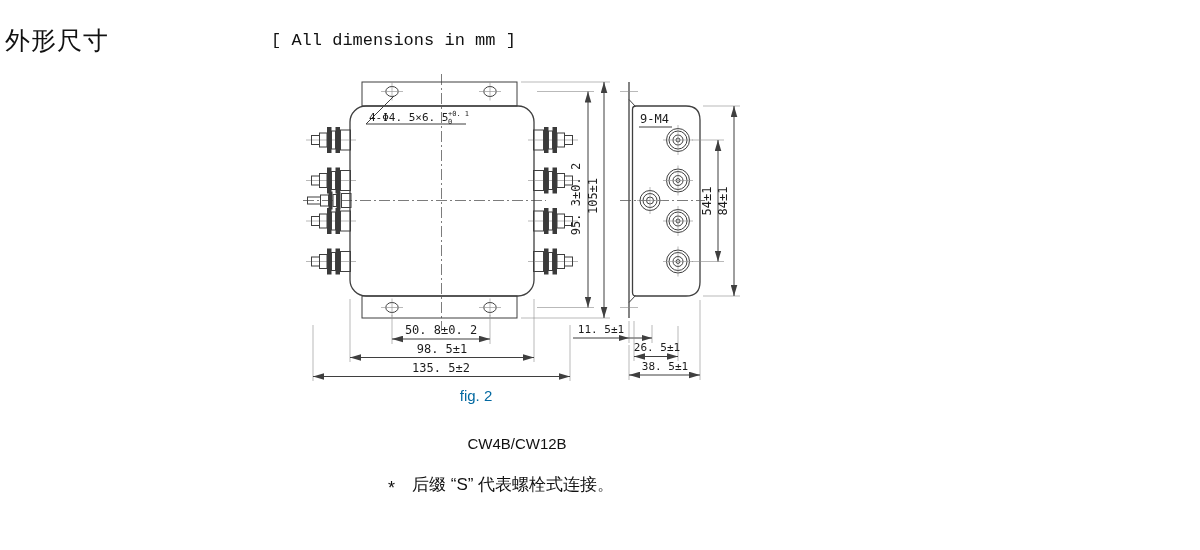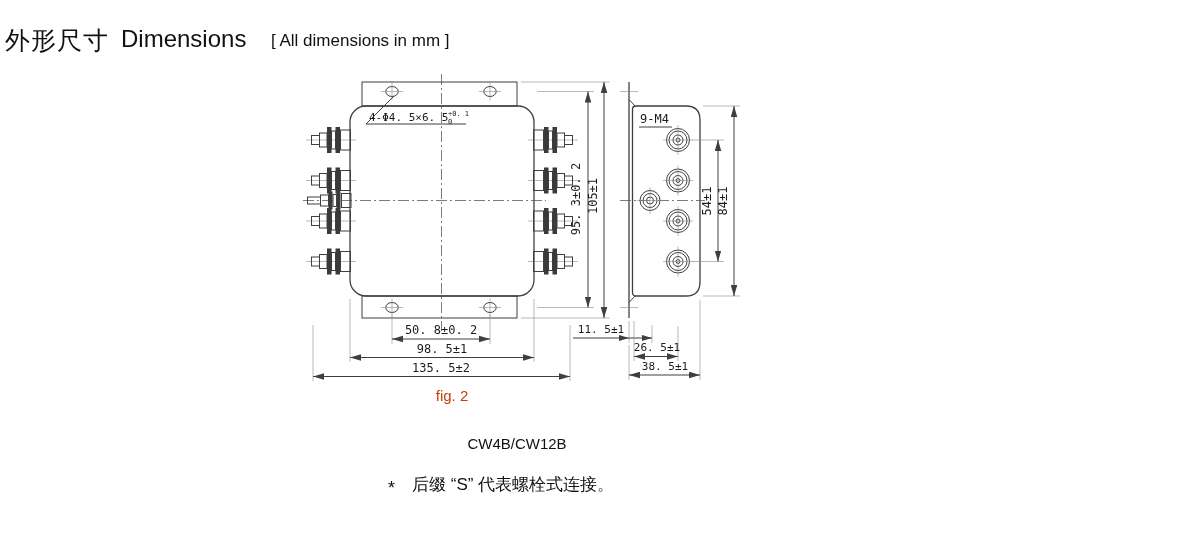--- a/index.html
+++ b/index.html
@@ -1,43 +1,42 @@
 <!DOCTYPE html>
 <html><head>
 <meta charset="utf-8">
 <style>
   html,body{margin:0;padding:0;background:#fff;}
   .page{position:relative;width:1200px;height:550px;background:#fff;overflow:hidden;
         font-family:"Liberation Sans","DejaVu Sans",sans-serif;color:#1c1c1c;}
   .abs{position:absolute;white-space:nowrap;}
   .title-zh{left:5px;top:24px;font-size:25px;letter-spacing:1px;color:#111;}
   .title-en{left:121px;top:25px;font-size:24px;color:#111;}
-  .units{left:271px;top:31px;font-size:17px;color:#111;}
-  .fig-caption{left:452px;top:387px;font-size:15px;transform:translateX(-50%);color:#c2410c;}
+  .units{left:271px;top:31px;font-size:17px;color:#111;font-family:Liberation Mono, monospace;}
+  .fig-caption{left:476px;top:387px;font-size:15px;transform:translateX(-50%);color:#0369a1;}
   .model-caption{left:517px;top:435px;font-size:15px;transform:translateX(-50%);color:#111;text-align:right;}
   .note-marker{left:388px;top:478px;font-size:18px;color:#111;}
   .note-zh{left:412px;top:473px;font-size:17px;color:#111;}
   .note-en{left:412px;top:501px;font-size:17.5px;color:#111;}
   svg{position:absolute;left:0;top:0;}
   .ln{stroke:#3f3f3f;stroke-width:1;fill:none;}
   .ln2{stroke:#3f3f3f;stroke-width:1.3;fill:none;}
   .thin{stroke:#8a8a8a;stroke-width:.6;fill:none;}
   .cl{stroke:#5a5a5a;stroke-width:.8;fill:none;stroke-dasharray:11 3 2 3;}
   .solid{fill:#3a3a3a;stroke:none;}
   .dimtxt{font-family:"DejaVu Sans Mono","Liberation Mono",monospace;font-size:12px;fill:#1c1c1c;}
   .dimtxt-s{font-family:"DejaVu Sans Mono","Liberation Mono",monospace;font-size:11px;fill:#1c1c1c;}
   .toltxt{font-family:"DejaVu Sans Mono","Liberation Mono",monospace;font-size:7px;fill:#1c1c1c;}
 </style>
 </head>
 <body>
 
 <div class="page">
 
   <div class="abs title-zh">外形尺寸</div>
-  <div class="abs title-en">Dimensions</div>
   <div class="abs units">[ All dimensions in mm ]</div>
 
   <svg width="1200" height="550" viewBox="0 0 1200 550">
     <defs>
       <marker id="arr" viewBox="0 0 10 6" markerWidth="11" markerHeight="7" refX="10" refY="3" orient="auto-start-reverse">
         <path d="M0,0 L10,3 L0,6 Z" fill="#3f3f3f"></path>
       </marker>
     </defs>
 
     <g>

